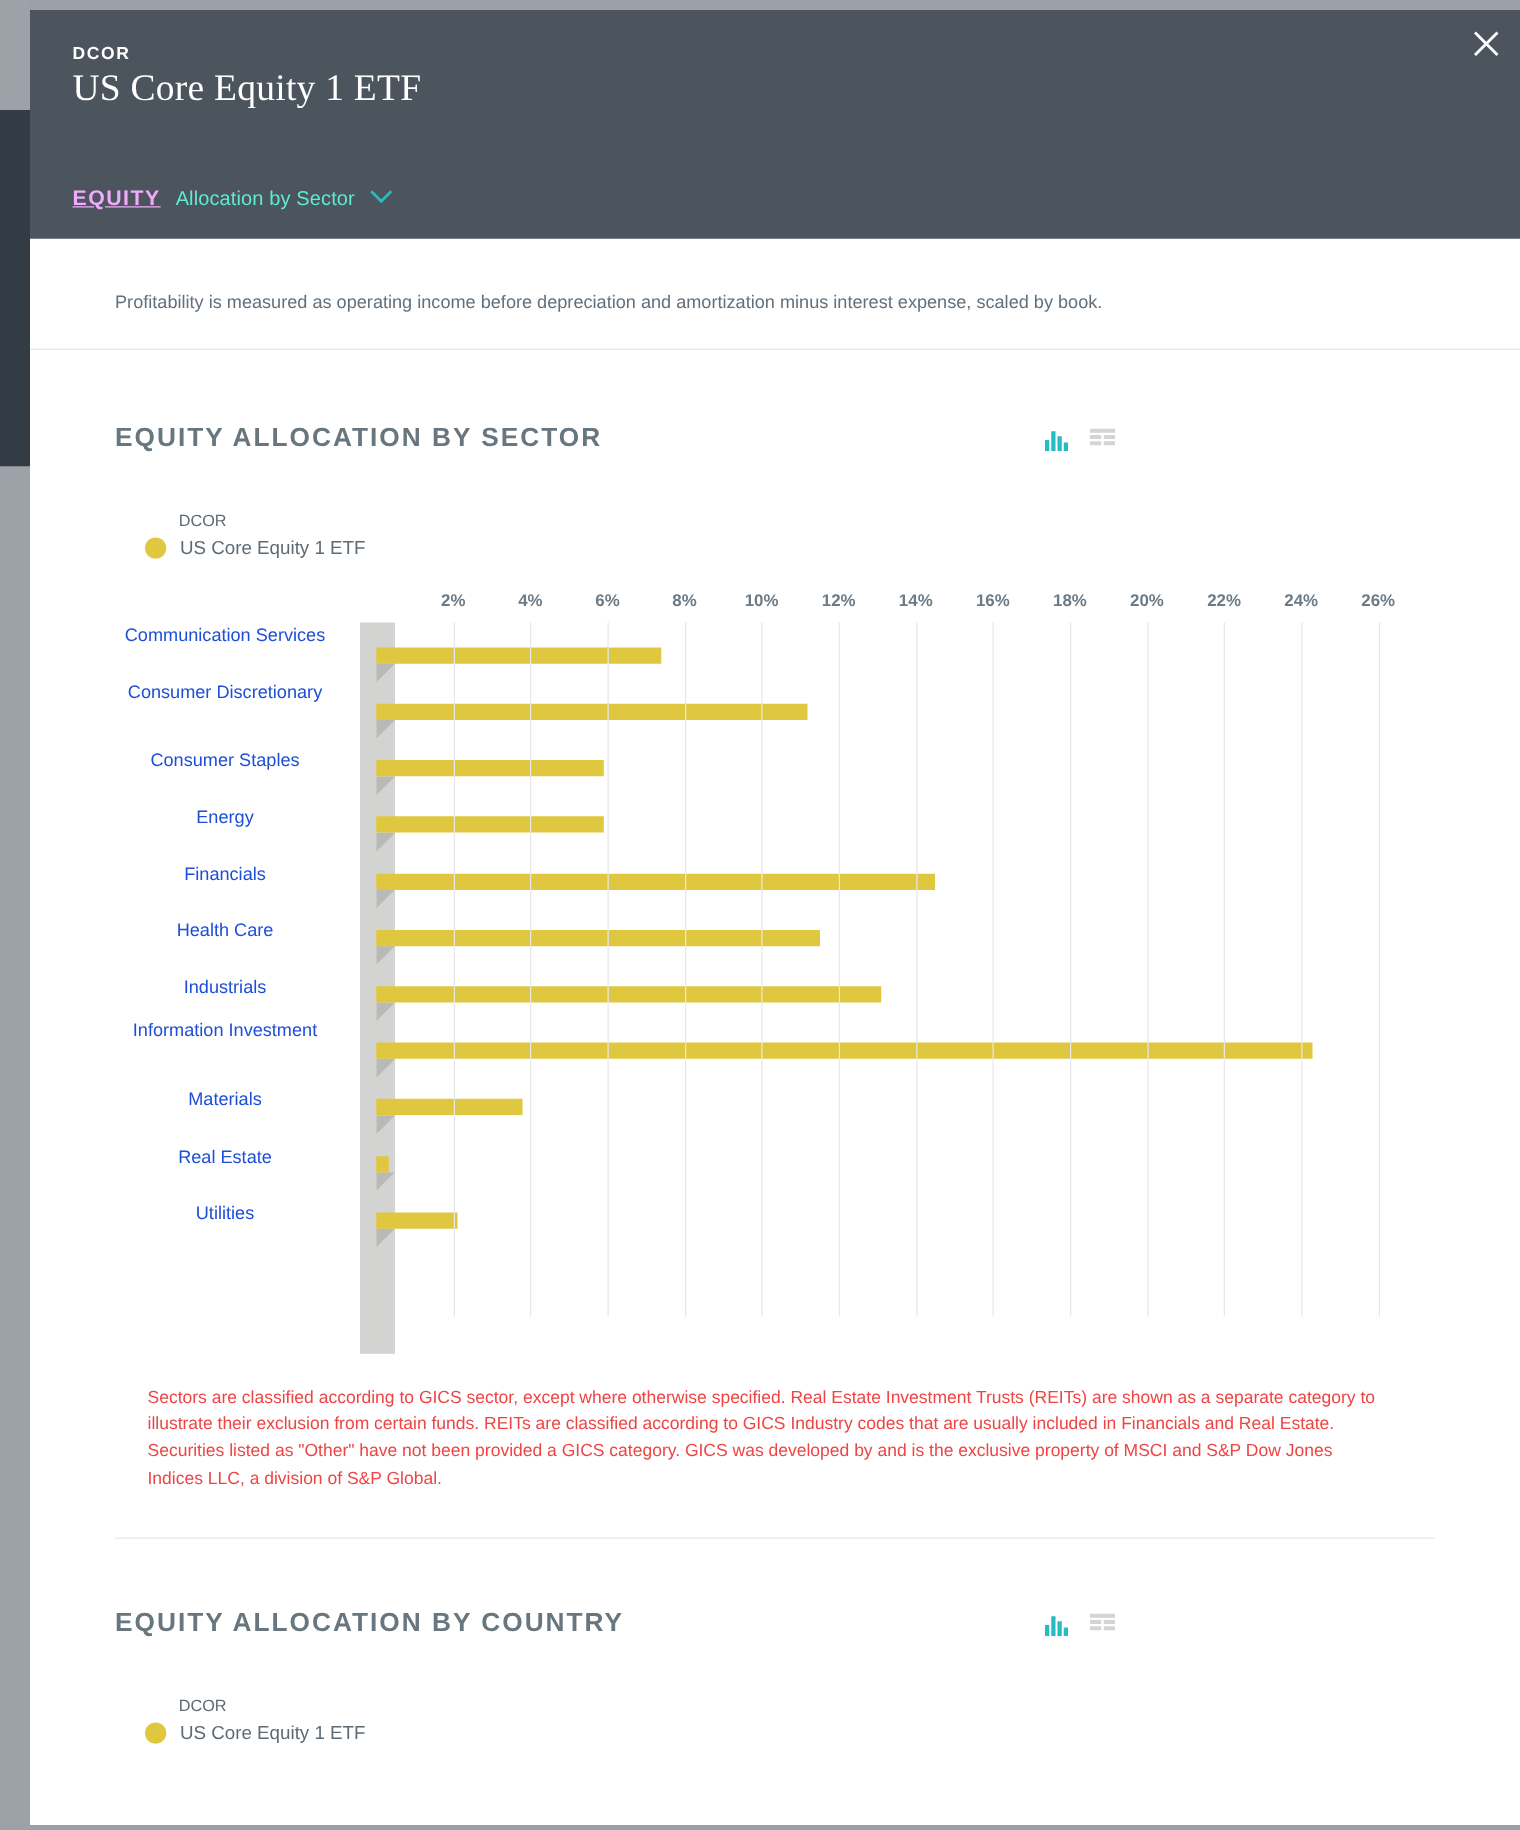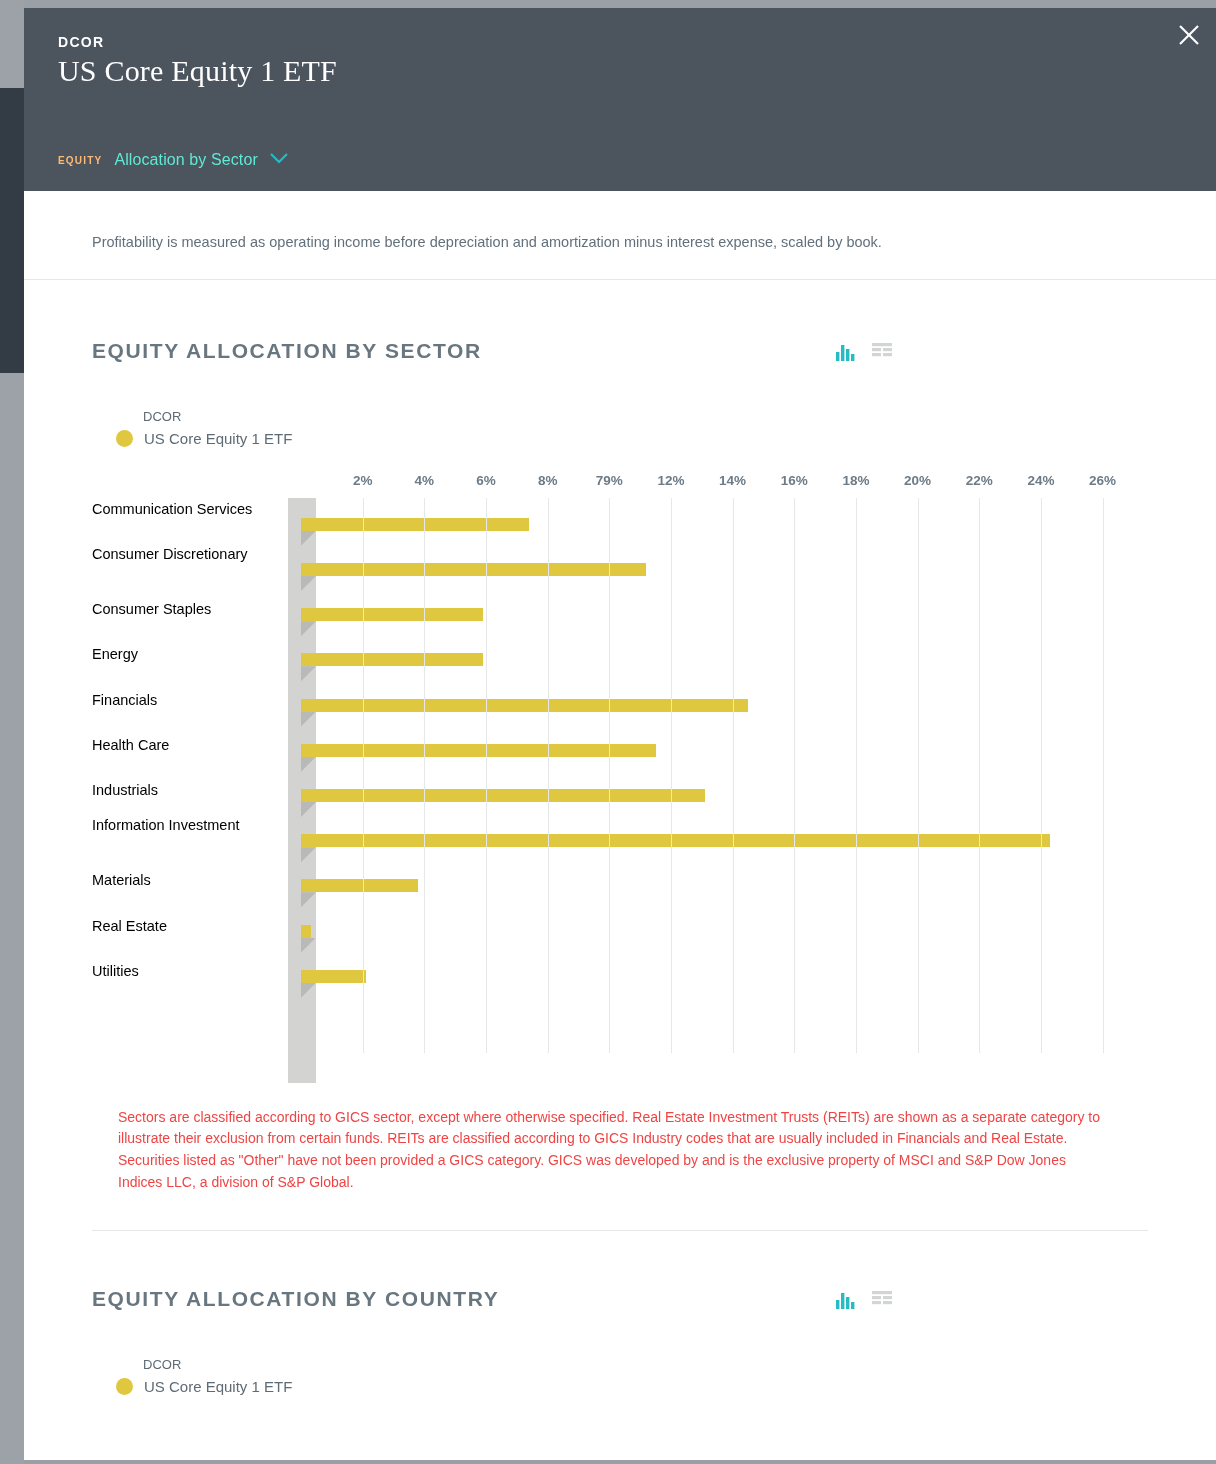--- a/index.html
+++ b/index.html
@@ -41,21 +41,21 @@
   .fund-title {
     font-family: "Liberation Serif", serif;
     font-size: 30px; font-weight: normal; letter-spacing: 0.2px;
     margin: 0; color: #ffffff; line-height: 1.15;
   }
   .subnav {
     position: absolute; left: 34px; bottom: 22px;
     display: flex; align-items: center; gap: 12px;
   }
   .subnav-kicker {
-    font-size: 10px; font-weight: bold; letter-spacing: 1.2px; color: #fdba74;
+    font-size: 17px; font-weight: bold; letter-spacing: 1.2px; color: #f0abfc; text-decoration: underline;
   }
   .subnav-label { font-size: 16px; color: #5eead4; letter-spacing: .1px; }
   .chevron-down { display: inline-block; margin-left: 6px; }
   .close-btn {
     position: absolute; right: 10px; top: 10px;
     width: 34px; height: 34px; cursor: pointer;
     display: flex; align-items: center; justify-content: center;
   }
   
   .intro-text {
@@ -82,23 +82,23 @@
     width: 17px; height: 17px; border-radius: 50%;
     background: #dfc73f; flex: none;
   }
   .legend-name { font-size: 15px; color: #5e6b75; }
   
   .chart-wrap { position: relative; height: 610px; margin-top: 26px; }
   .chart-axis-labels {
     position: absolute; left: 0; top: 14px; width: 196px;
   }
   .cat-label {
-    position: absolute; right: 0; width: 196px;
-    color: #000000; font-size: 14.5px; line-height: 1.25;
-    text-align: left;
+    position: absolute; right: 10px; width: 196px;
+    color: #1d4ed8; font-size: 14.5px; line-height: 1.25;
+    text-align: center;
   }
   .plot {
     position: absolute; left: 196px; top: 0; right: 22px; bottom: 0;
   }
   .axis-tick {
     position: absolute; top: 0;
     font-size: 13.5px; font-weight: bold; color: #6d7b86;
     transform: translateX(-50%);
   }
   .gridline {
@@ -259,21 +259,21 @@
           </div>
       <div class="gridline" style="left: 74.6604px;"></div>
           <div class="axis-tick" style="left: 74.6604px;">2%</div>
           <div class="gridline" style="left: 136.321px;"></div>
           <div class="axis-tick" style="left: 136.321px;">4%</div>
           <div class="gridline" style="left: 197.981px;"></div>
           <div class="axis-tick" style="left: 197.981px;">6%</div>
           <div class="gridline" style="left: 259.642px;"></div>
           <div class="axis-tick" style="left: 259.642px;">8%</div>
           <div class="gridline" style="left: 321.302px;"></div>
-          <div class="axis-tick" style="left: 321.302px;">79%</div>
+          <div class="axis-tick" style="left: 321.302px;">10%</div>
           <div class="gridline" style="left: 382.962px;"></div>
           <div class="axis-tick" style="left: 382.962px;">12%</div>
           <div class="gridline" style="left: 444.623px;"></div>
           <div class="axis-tick" style="left: 444.623px;">14%</div>
           <div class="gridline" style="left: 506.283px;"></div>
           <div class="axis-tick" style="left: 506.283px;">16%</div>
           <div class="gridline" style="left: 567.943px;"></div>
           <div class="axis-tick" style="left: 567.943px;">18%</div>
           <div class="gridline" style="left: 629.604px;"></div>
           <div class="axis-tick" style="left: 629.604px;">20%</div>

